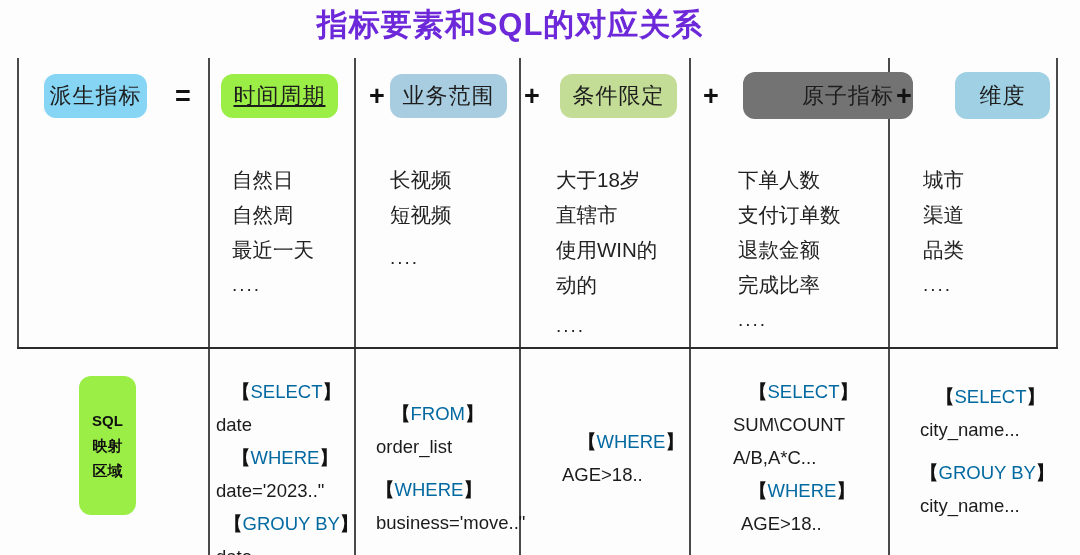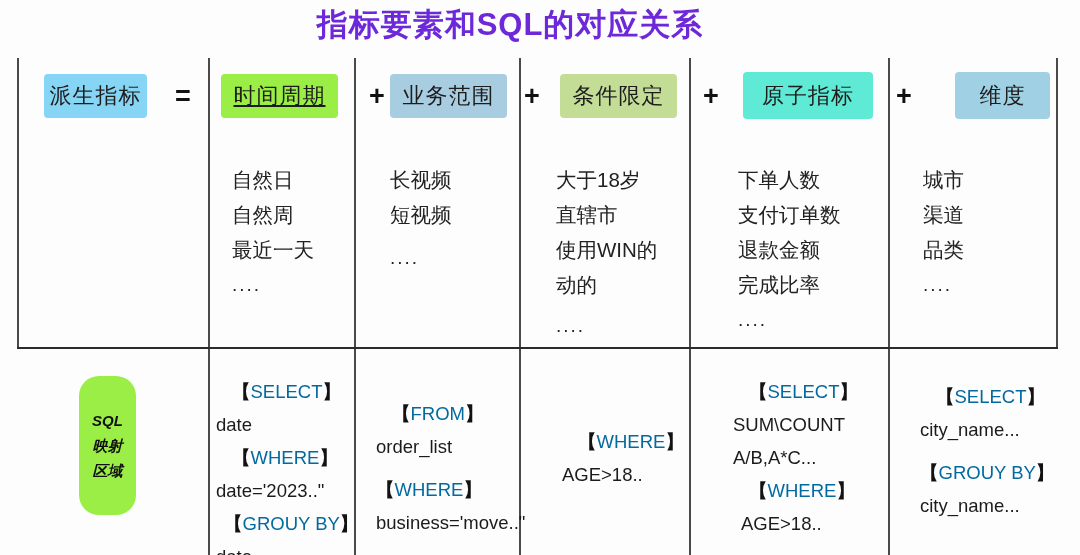--- a/index.html
+++ b/index.html
@@ -46,21 +46,21 @@
     height: 2px;
     background: #2b2b2b;
   }
 
   
   .badge {
     position: absolute;
     display: flex;
     align-items: center;
     justify-content: center;
-    border-radius: 4px;
+    border-radius: 12px;
     font-size: 22px;
     font-weight: 500;
     color: #1d1d1d;
     height: 44px;
     letter-spacing: 1px;
   }
   .op {
     position: absolute;
     font-size: 27px;
     font-weight: 700;
@@ -79,30 +79,29 @@
     line-height: 35px;
     color: #222222;
   }
   .examples div { white-space: nowrap; }
   .dots { letter-spacing: 2px; font-size: 19px; }
 
   
   .sqlbox {
     position: absolute;
     background: #9bee46;
-    border-radius: 20px;
+    border-radius: 12px;
     display: flex;
     flex-direction: column;
     align-items: center;
     justify-content: center;
     font-size: 15px;
     font-weight: 700;
     line-height: 25px;
     color: #101010;
-    font-style: italic;
   }
   .sqlcell {
     position: absolute;
     font-size: 18.5px;
     line-height: 33px;
     color: #1b1b1b;
   }
   .sqlcell .kw {
     color: #0369a1;
   }
@@ -137,21 +136,21 @@
 
   <div class="badge" style="left:221px; top:74px; width:117px; background:#9bee46;text-decoration:underline;">时间周期</div>
   <div class="op" style="left:364px; top:74px;">+</div>
 
   <div class="badge" style="left:390px; top:74px; width:117px; background:#a9cde0;">业务范围</div>
   <div class="op" style="left:519px; top:74px;">+</div>
 
   <div class="badge" style="left:560px; top:74px; width:117px; background:#c3dd96;">条件限定</div>
   <div class="op" style="left:698px; top:74px;">+</div>
 
-  <div class="badge" style="left:743px; top:72px; width:130px; height:47px; background:#5eead4;">原子指标</div>
+  <div class="badge" style="left:743px; top:72px; width:130px; height:47px; background:#737373;padding-left:40px;">原子指标</div>
   <div class="op" style="left:891px; top:74px;">+</div>
 
   <div class="badge" style="left:955px; top:72px; width:95px; height:47px; background:#9fd0e3;">维度</div>
 
   <div class="examples" style="left:232px; top:162px;">
     <div>自然日</div>
     <div>自然周</div>
     <div>最近一天</div>
     <div class="dots">....</div>
   </div>

